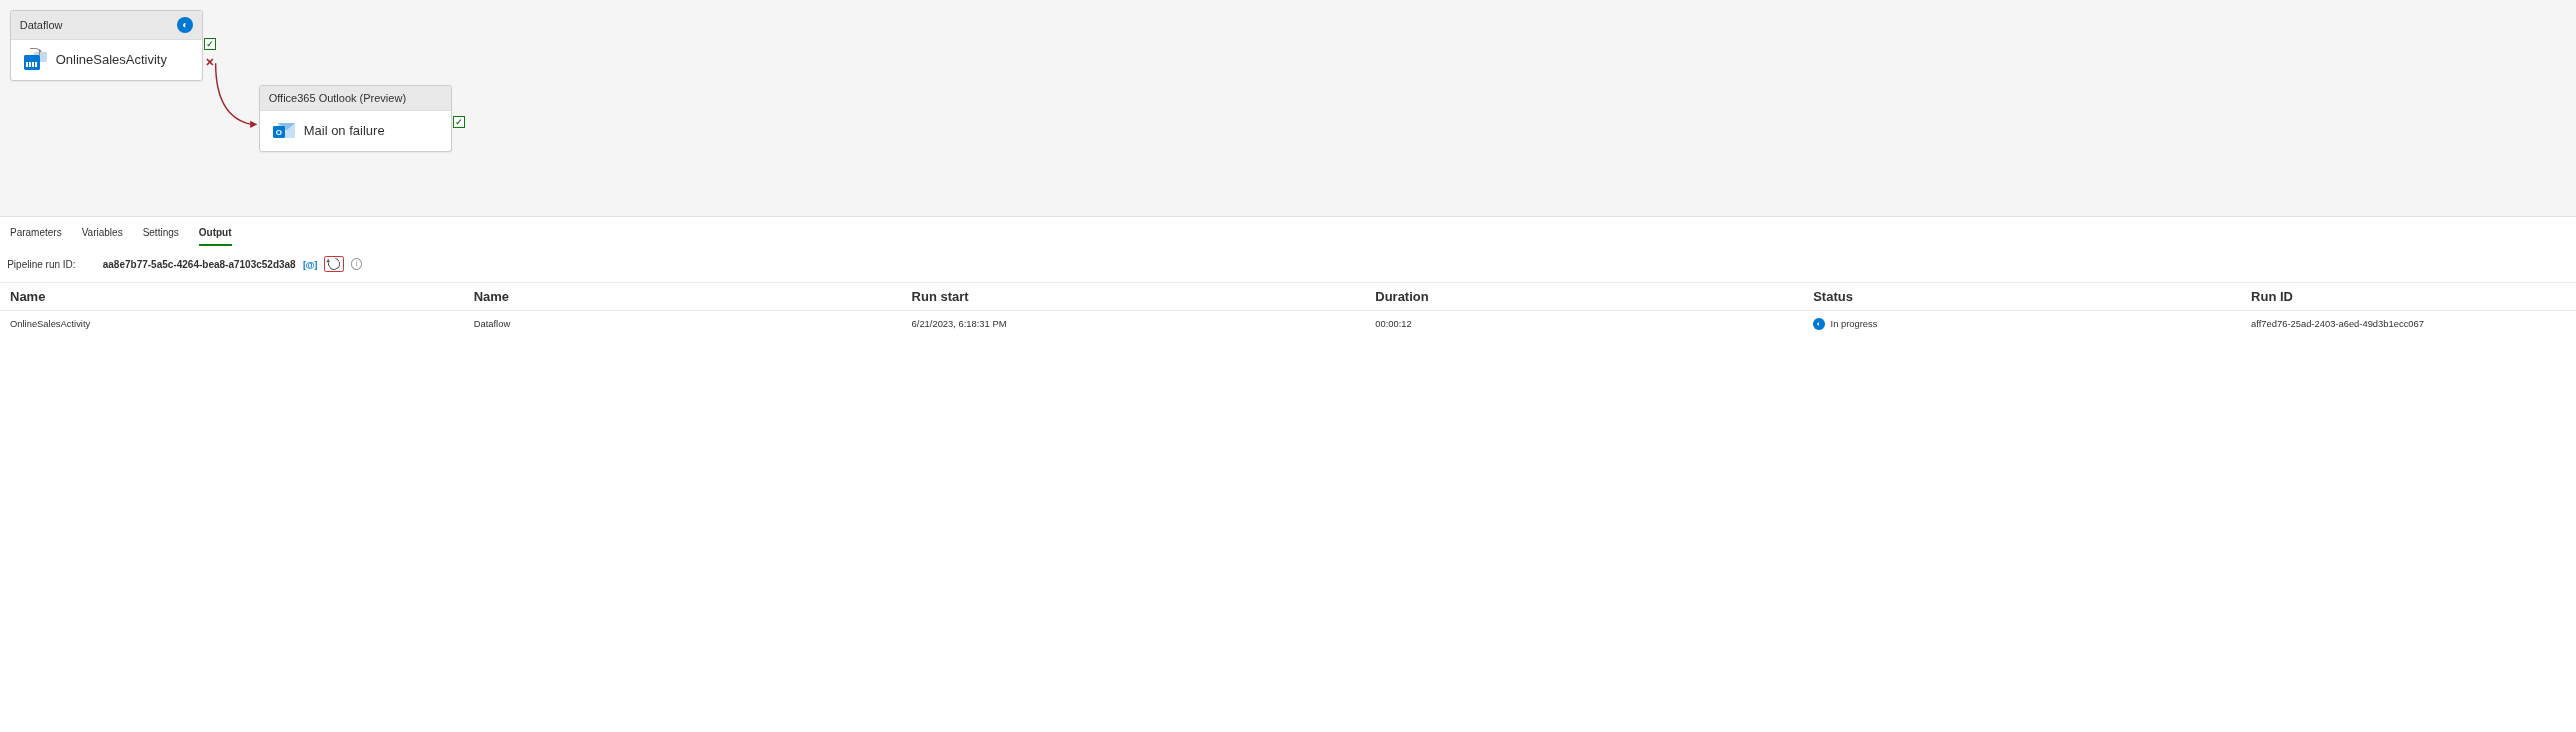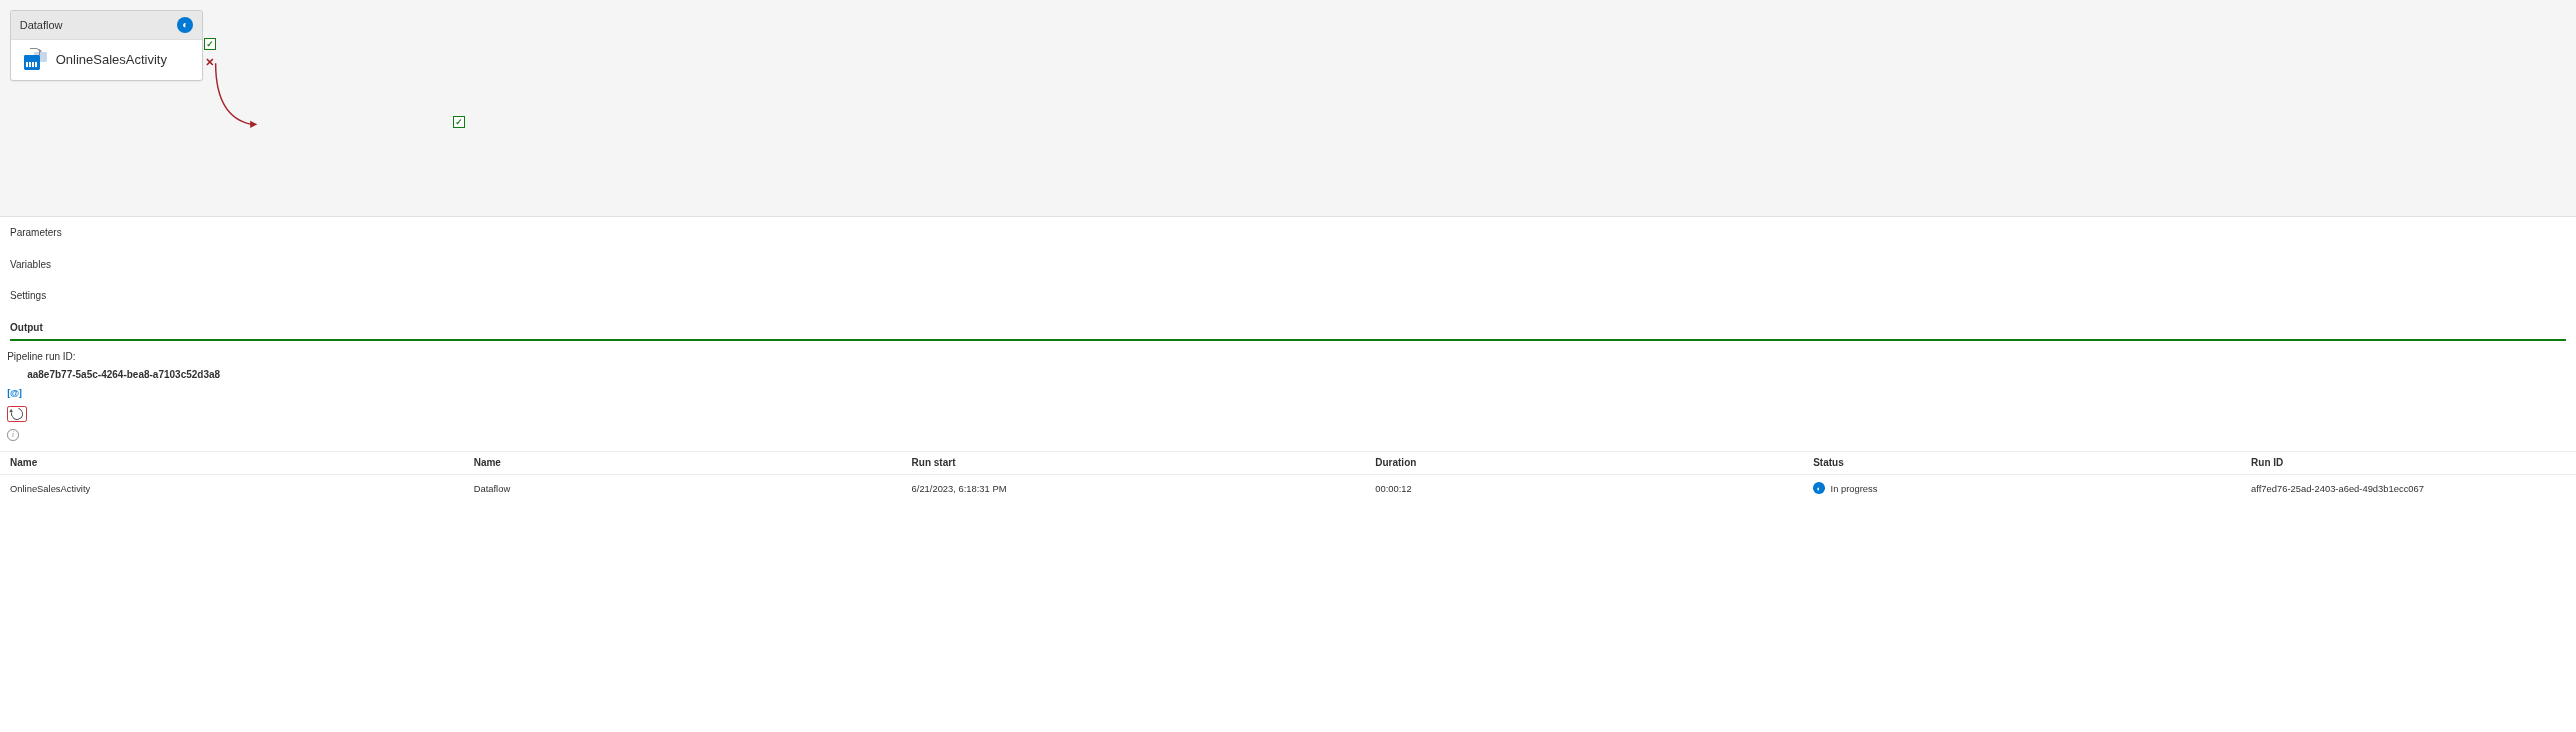--- a/index.html
+++ b/index.html
@@ -173,41 +173,39 @@
       color: #a4262c;
       font-size: 11px;
       font-weight: bold;
     }
     .connector-path {
       position: absolute;
       pointer-events: none;
     }
     .tabs {
       display: flex;
-      gap: 12px;
+      gap: 20px;
       padding: 7.2px 10px 0 10px;
-      flex-direction: column;
     }
     .tab {
       padding: 2.9px 0 5.8px 0;
       cursor: pointer;
       color: #323130;
       font-size: 10px;
     }
     .tab.active {
       font-weight: 600;
       border-bottom: 2.2px solid #107c10;
     }
     .output-bar {
       display: flex;
-      align-items: flex-start;
+      align-items: center;
       gap: 7.2px;
       padding: 10px 7.2px;
       border-bottom: 0.7px solid #edebe9;
-      flex-direction: column;
     }
     .run-id-value {
       font-weight: 700;
       padding-left: 20px;
     }
     .debug-badge {
       color: #0078d4;
       font-size: 9.4px;
       font-weight: 600;
       letter-spacing: -0.4px;
@@ -254,21 +252,21 @@
     }
     .output-table {
       width: 100%;
       border-collapse: collapse;
     }
     .output-table th {
       text-align: left;
       font-weight: 600;
       padding: 5.8px 10px;
       border-bottom: 0.7px solid #edebe9;
-      font-size: 10px;
+      font-size: 13px;
     }
     .output-table td {
       padding: 7.2px 10px;
       font-size: 9.4px;
     }
     .status-cell {
       display: flex;
       align-items: center;
       gap: 5.8px;
     }
@@ -305,20 +303,32 @@
   </div>
 
   <div class="status-check" style="left:204px; top:38px;">✓</div>
   <div class="status-cross" style="left:204px; top:57px;">✕</div>
 
   <svg class="connector-path" style="left:214px; top:61px; width:58px; height:72px;" viewBox="0 0 80 100" width="58" height="72">
     <path d="M 2 3 Q 2 78 52 88" stroke="#a4262c" stroke-width="2" fill="none"></path>
     <path d="M 50 83 L 60 88 L 50 93 Z" fill="#a4262c"></path>
   </svg>
 
+  <div class="activity-box" style="left:259px; top:85px; width:193px;">
+    <div class="activity-header">
+      <span class="activity-header-title">Office365 Outlook (Preview)</span>
+    </div>
+    <div class="activity-body">
+      <span class="outlook-icon">
+        <span class="outlook-envelope"></span>
+        <span class="outlook-o">O</span>
+      </span>
+      <span class="activity-body-label">Mail on failure</span>
+    </div>
+  </div>
 
   <div class="status-check" style="left:453px; top:116px;">✓</div>
 
 </div>
 
 <div class="tabs">
   <div class="tab">Parameters</div>
   <div class="tab">Variables</div>
   <div class="tab">Settings</div>
   <div class="tab active">Output</div>

